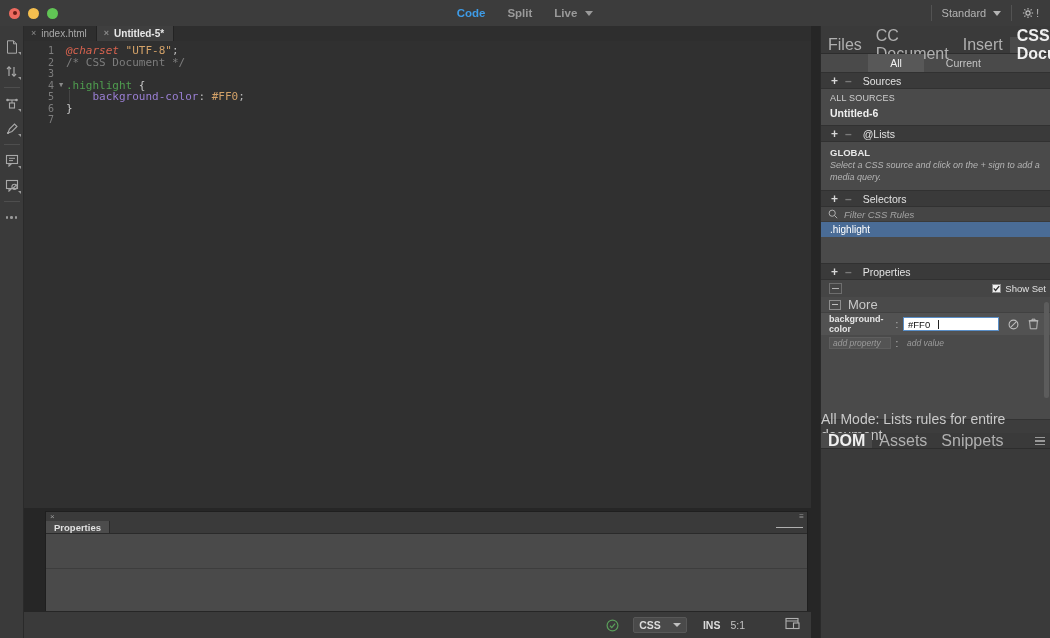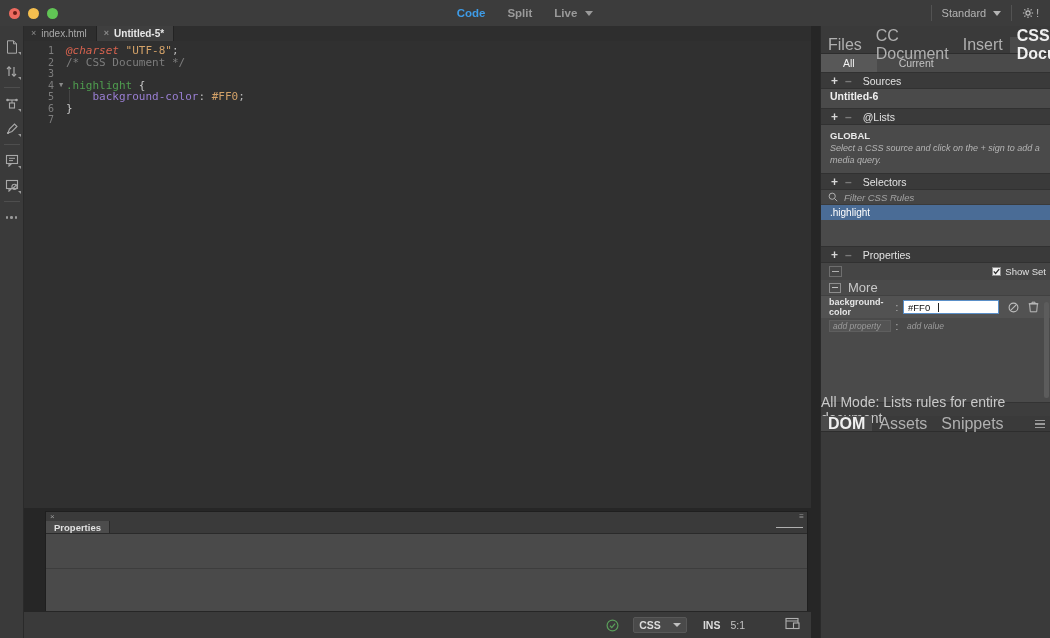--- a/index.html
+++ b/index.html
@@ -160,21 +160,21 @@
   }
   .dtab {
     font-size: 16px; color: #b0b0b0; padding: 0 7px; display: flex; align-items: center;
     cursor: default;
   }
   .dtab.active { background: #4a4a4a; color: #f0f0f0; font-weight: bold; }
   .dock-hamb { margin-left:auto; display:flex; flex-direction:column; justify-content:center; padding-right:5px;}
   .dock-hamb i { display:block; width:10px; height:1.5px; background:#9a9a9a; margin:1px 0; }
 
   .allcur {
-    height: 18px; background: #4a4a4a; display: flex; align-items: stretch; justify-content: flex-start;
+    height: 18px; background: #4a4a4a; display: flex; align-items: stretch; justify-content: center;
   }
   .acbtn {
     font-size: 10.5px; color: #c4c4c4; padding: 0 22px; display: flex; align-items: center;
   }
   .acbtn.active { background: #585858; color: #f2f2f2; }
 
   .sec-hdr {
     height: 17px; background: #3a3a3a; display: flex; align-items: center; gap: 7px;
     padding-left: 10px; border-top: 1px solid #313131; border-bottom: 1px solid #313131;
   }
@@ -477,20 +477,21 @@
       <div class="acbtn active">All</div>
       <div class="acbtn">Current</div>
     </div>
 
     <div class="sec-hdr">
       <span class="plus">+</span>
       <span class="minus">–</span>
       <span class="sec-title">Sources</span>
     </div>
     <div class="sec-body">
+      <div class="src-allsources">ALL SOURCES</div>
       <div class="src-item">Untitled-6</div>
     </div>
 
     <div class="sec-hdr">
       <span class="plus">+</span>
       <span class="minus">–</span>
       <span class="sec-title">@Lists</span>
     </div>
     <div class="sec-body">
       <div class="media-global">GLOBAL</div>

